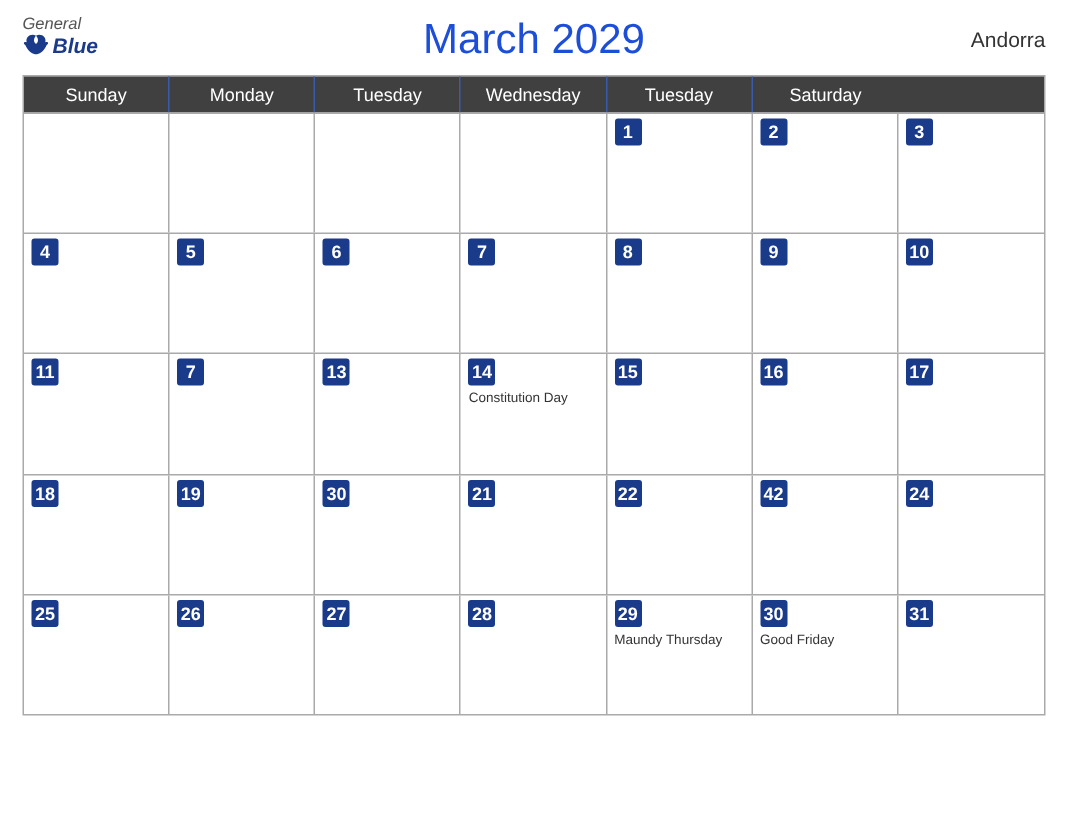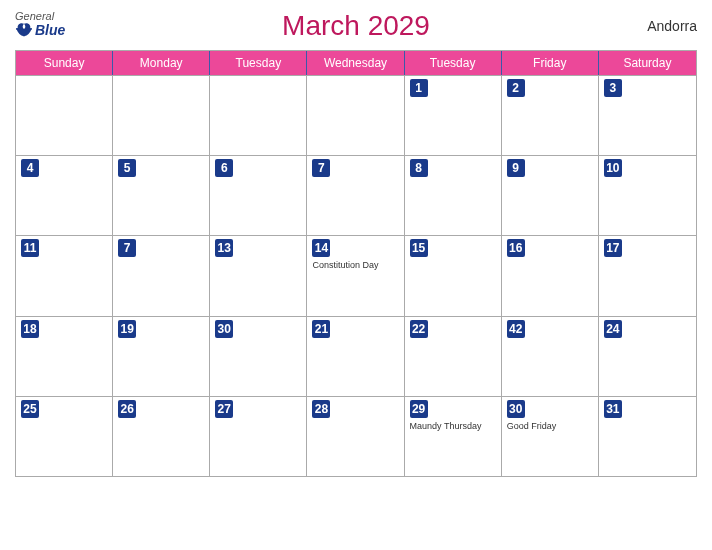--- a/index.html
+++ b/index.html
@@ -53,34 +53,34 @@
     }
     .country-label {
       position: absolute;
       right: 0;
       top: 8px;
       font-size: 14px;
       color: #333;
     }
     .calendar-title {
       font-size: 28px;
-      color: #be185d;
+      color: #1d4ed8;
       font-weight: normal;
       text-align: center;
     }
     .calendar-grid {
       flex: 1;
       display: flex;
       flex-direction: column;
       border: 1px solid #aaa;
     }
     .day-headers {
       display: grid;
       grid-template-columns: repeat(7, 1fr);
-      background: #ec4899;
+      background: #404040;
     }
     .day-header {
       color: #fff;
       text-align: center;
       font-size: 12px;
       padding: 5px 0;
       border-right: 1px solid #3a5aaa;
       font-weight: normal;
     }
     .day-header:last-child {
@@ -150,21 +150,20 @@
     <span class="country-label">Andorra</span>
   </div>
 
   <div class="calendar-grid">
     <div class="day-headers">
     <div class="day-header">Sunday</div>
         <div class="day-header">Monday</div>
         <div class="day-header">Tuesday</div>
         <div class="day-header">Wednesday</div>
         <div class="day-header">Tuesday</div>
-        <div class="day-header">Friday</div>
         <div class="day-header">Saturday</div>
       </div>
     <div class="weeks-container">
     <div class="week-row">
           <div class="day-cell day-empty">
             <div class="day-number"></div>
           </div>
           <div class="day-cell day-empty">
             <div class="day-number"></div>
           </div>

